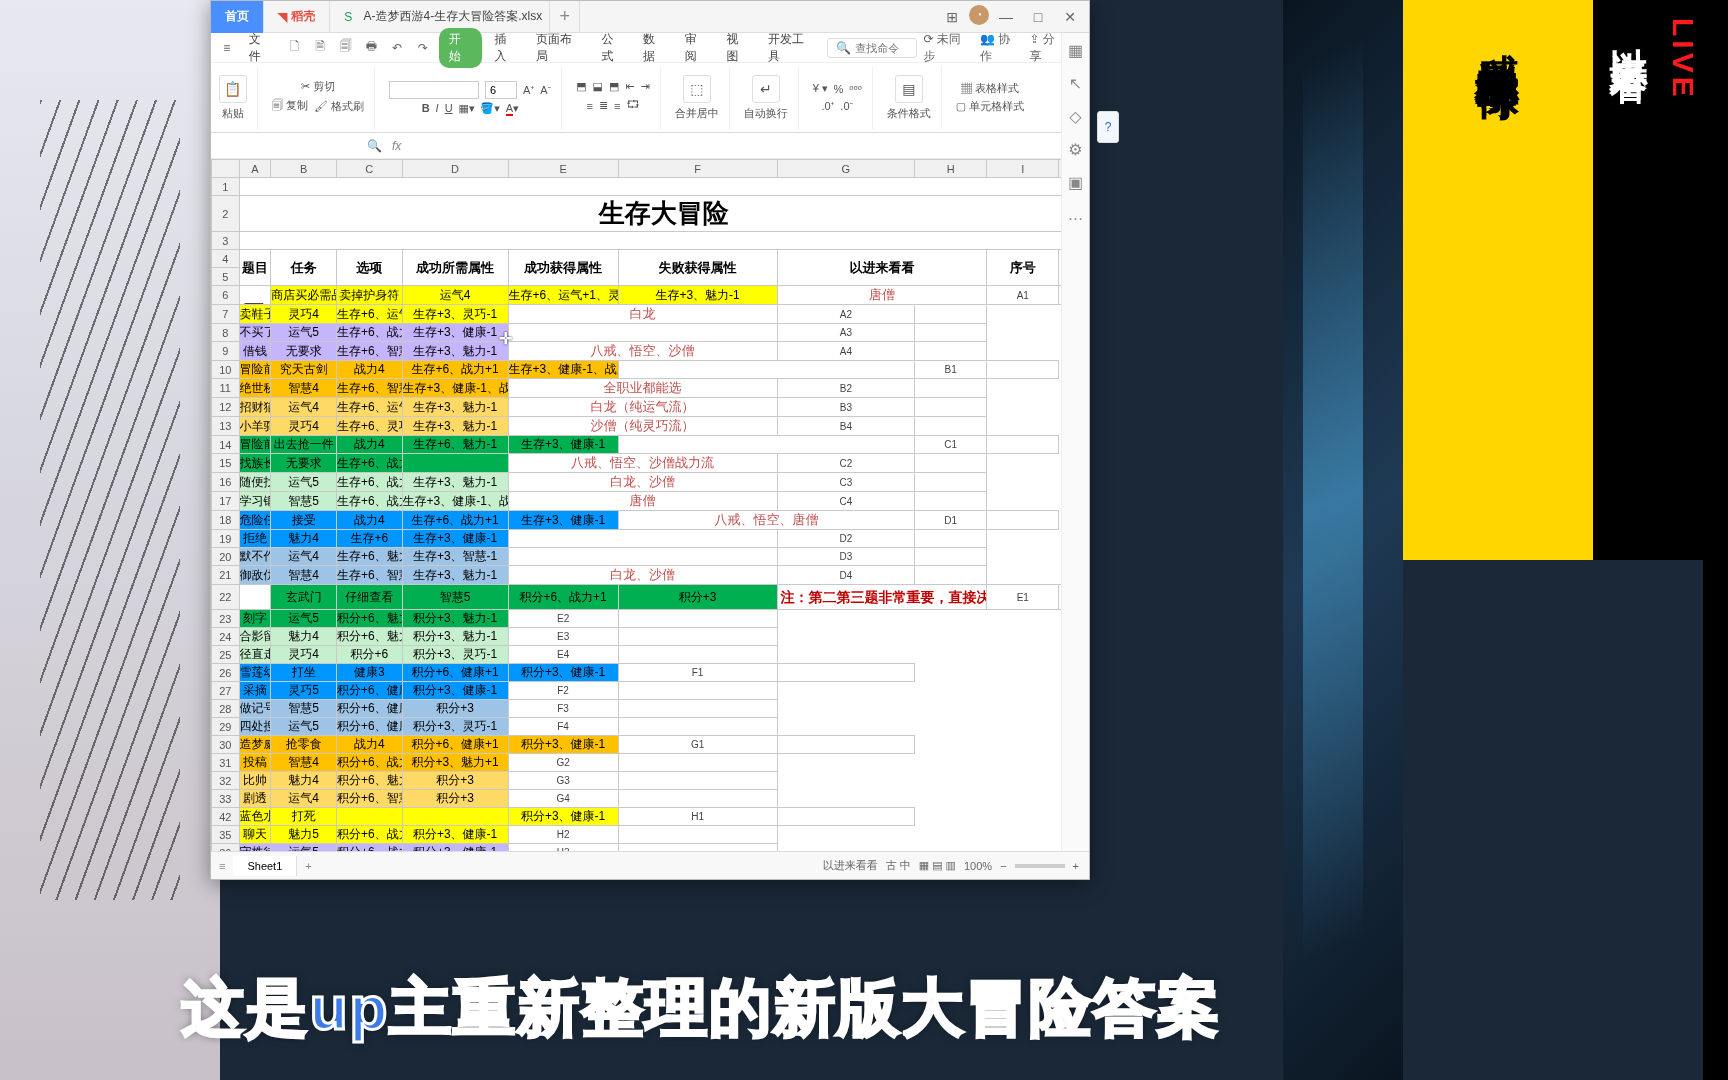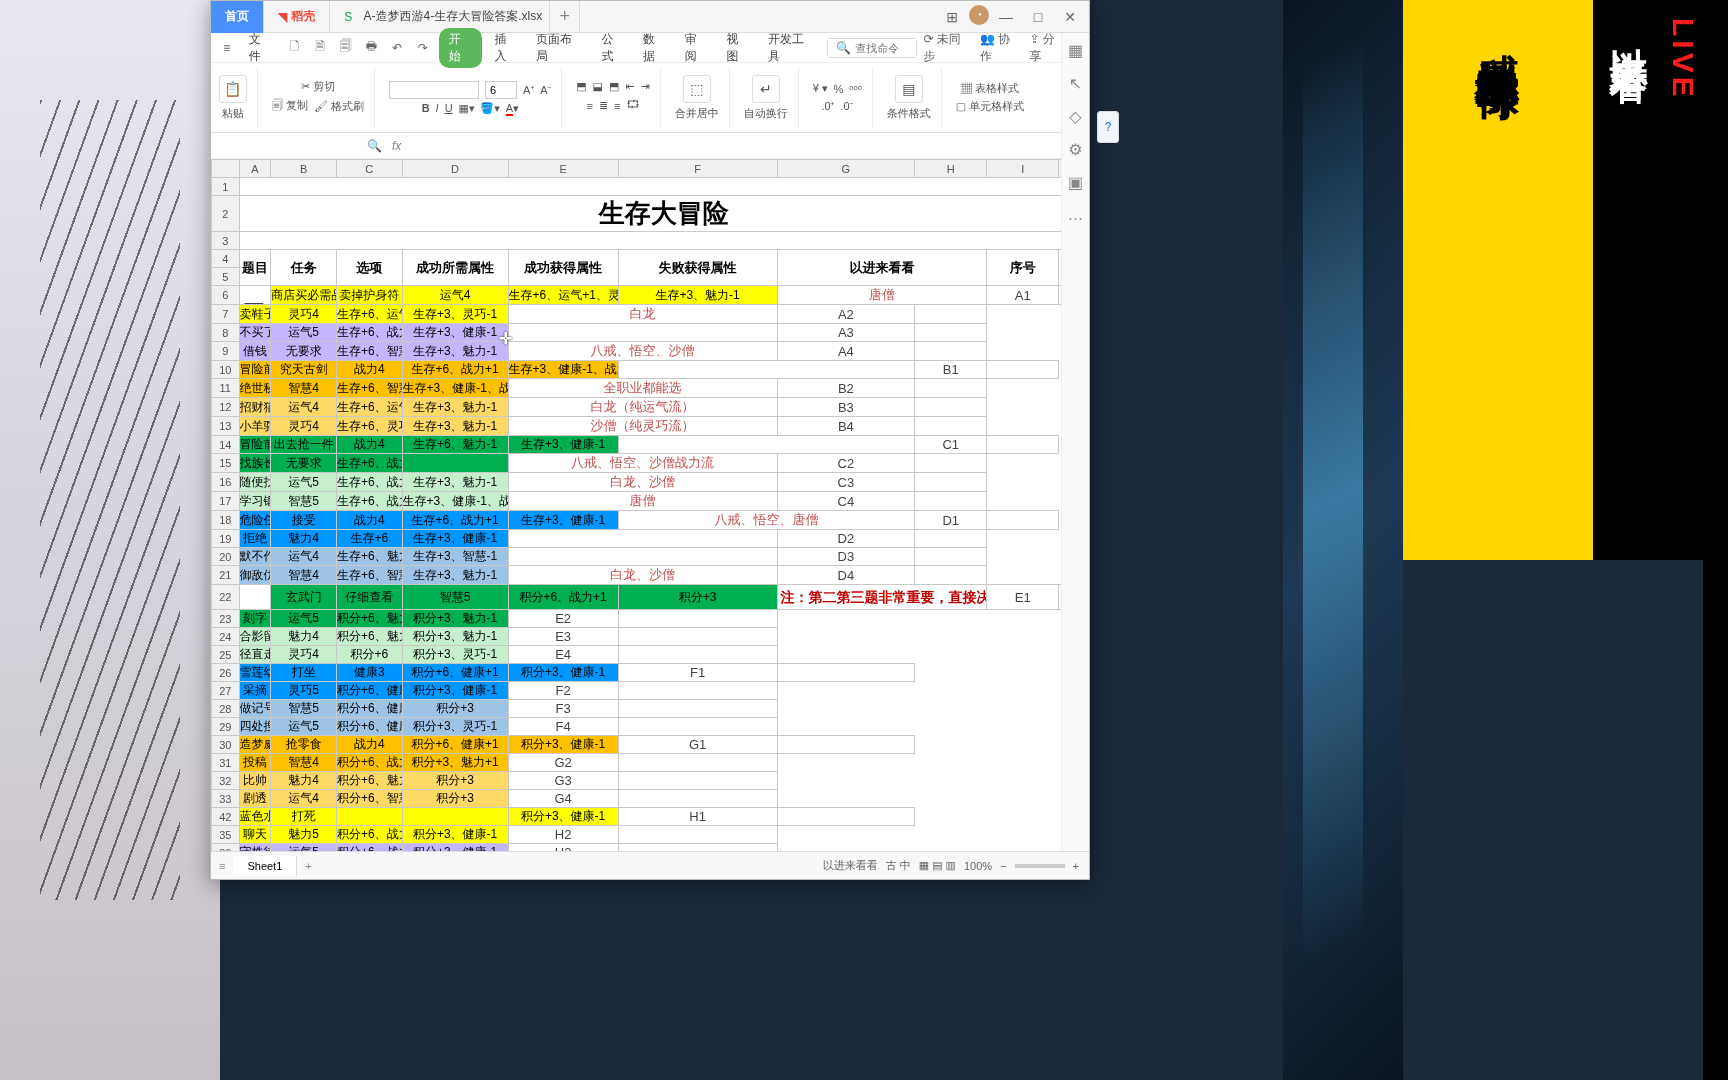--- a/index.html
+++ b/index.html
@@ -41,21 +41,21 @@
   th.row-h { width:26px; background:#f0f0f0; color:#888; font-size:10px;}
   .col-A{width:30px}.col-B{width:62px}.col-C{width:62px}.col-D{width:100px}.col-E{width:104px}.col-F{width:150px}.col-G{width:130px}.col-H{width:68px}.col-I{width:68px}.col-J{width:28px}
   th.sel { background:#d5e4d5; }
   .title-row td { font-size:26px; height:48px; font-weight:bold; background:#fff;}
   .hdr-row td { background:#fff; font-weight:bold; height:34px; font-size:13px;}
   td.vtxt { writing-mode:vertical-rl; font-size:20px; font-weight:bold; background:#fff;}
   .c-yel { background:#ffff00;} .c-grn { background:#00b050; } .c-blu { background:#0096ff; } .c-ora { background:#ffc000; }
   .c-lyel{ background:#c4b5fd;} .c-lgrn{ background:#c6efce;} .c-lblu{ background:#9dc3e6;} .c-lora{ background:#ffd966;}
   .sug { color:#c0504d; background:#fff; font-size:13px;}
   .sug-note { color:#c00000; background:#fff; font-size:14px; font-weight:bold; line-height:1.3; padding:3px;}
-  .seq { background:#fff; color:#444; font-size:13px;}
+  .seq { background:#fff; color:#444; font-size:10px;}
   .sheet-foot { height:28px; border-top:1px solid #ddd; display:flex; align-items:center; font-size:11px; background:#f8f8f8;}
   .sheet-tab { padding:4px 14px; border-right:1px solid #ddd; background:#fff; cursor:pointer;}
   .status { margin-left:auto; display:flex; gap:8px; padding-right:10px; color:#666; align-items:center;}
   .side-rail { position:absolute; right:0; top:32px; width:28px; bottom:28px; background:#fafafa; border-left:1px solid #eee; display:flex; flex-direction:column; align-items:center; padding-top:8px; gap:14px; color:#888;}
   .cursor-plus { position:absolute; font-size:16px; font-weight:bold; color:#fff; text-shadow:0 0 2px #000; pointer-events:none;}
   .overlay-panel { position:absolute; right:0; top:0; width:300px; height:560px; display:flex; }
   .ov-col { writing-mode:vertical-rl; text-orientation:upright; display:flex; align-items:center; justify-content:flex-start; font-weight:900; letter-spacing:4px;}
   .ov-yel { width:190px; background:#ffd600; color:#000; font-size:44px; padding-top:18px;}
   .ov-blk1 { width:70px; background:#000; color:#fff; font-size:38px; padding-top:18px;}
   .ov-red { width:40px; background:#000; color:#ff1b1b; font-size:30px; writing-mode:vertical-rl; text-orientation:mixed; padding-top:18px; font-family:Arial,sans-serif; font-weight:900;}
@@ -665,13 +665,14 @@
       <span>?</span>
     </div>
   </div>
 
   <div class="overlay-panel">
     <div class="ov-col ov-yel">感兴趣的小伙伴可</div>
     <div class="ov-col ov-blk1">以进来看看</div>
     <div class="ov-col ov-red">LIVE</div>
   </div>
 
+  <div class="subtitle">这是up主重新整理的新版大冒险答案</div>
 </div>
 
 </body></html>

